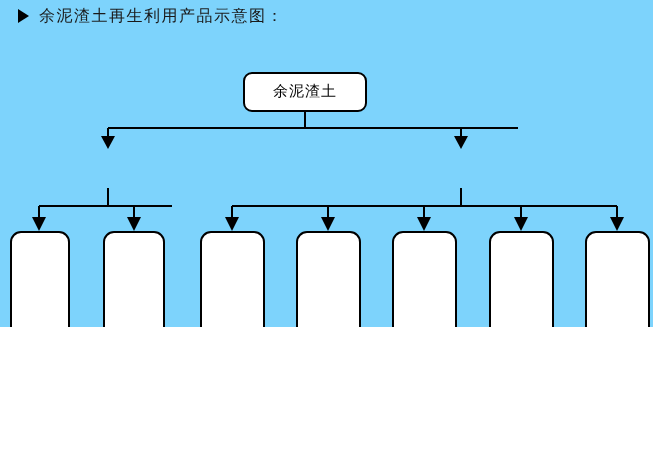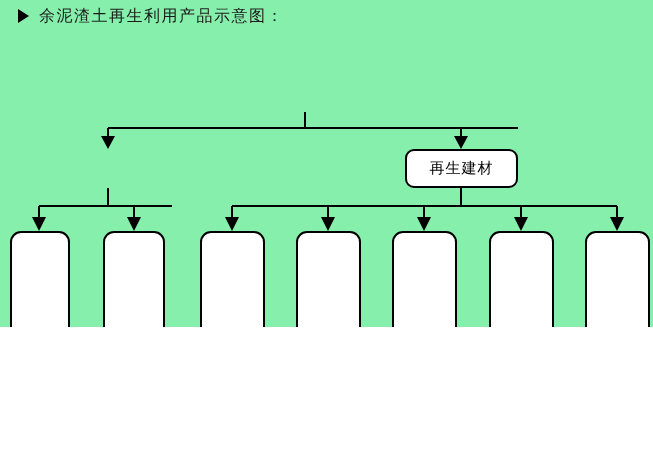--- a/index.html
+++ b/index.html
@@ -8,21 +8,21 @@
     background: #ffffff;
   }
   body {
     font-family: "DejaVu Sans", "Liberation Sans", sans-serif;
     color: #000000;
   }
   #page {
     position: relative;
     width: 653px;
     height: 327px;
-    background: #86efac;
+    background: #7dd3fc;
     overflow: hidden;
   }
 
   
   #heading {
     position: absolute;
     left: 18px;
     top: 8px;
     display: flex;
     align-items: center;
@@ -138,24 +138,24 @@
         <polygon points="32,217 46,217 39,231"></polygon>
         <polygon points="127,217 141,217 134,231"></polygon>
         <polygon points="225,217 239,217 232,231"></polygon>
         <polygon points="321,217 335,217 328,231"></polygon>
         <polygon points="417,217 431,217 424,231"></polygon>
         <polygon points="514,217 528,217 521,231"></polygon>
         <polygon points="610,217 624,217 617,231"></polygon>
       </g>
     </svg>
 
+    <div class="node horiz" style="left:243px; top:72px; width:124px; height:40px;">
+      <span class="label">余泥渣土</span>
+    </div>
 
-    <div class="node horiz" style="left:405px; top:149px; width:113px; height:39px;">
-      <span class="label">再生建材</span>
-    </div>
 
     <div class="node vert" style="left:10px; top:231px; width:60px; height:206px;">
       <span class="label">粗骨料（石子类）</span>
     </div>
     <div class="node vert" style="left:103px; top:231px; width:62px; height:206px;">
       <span class="label">细骨料（沙子类）</span>
     </div>
     <div class="node vert" style="left:200px; top:231px; width:65px; height:201px;">
       <span class="label">普通砖系列</span>
     </div>

